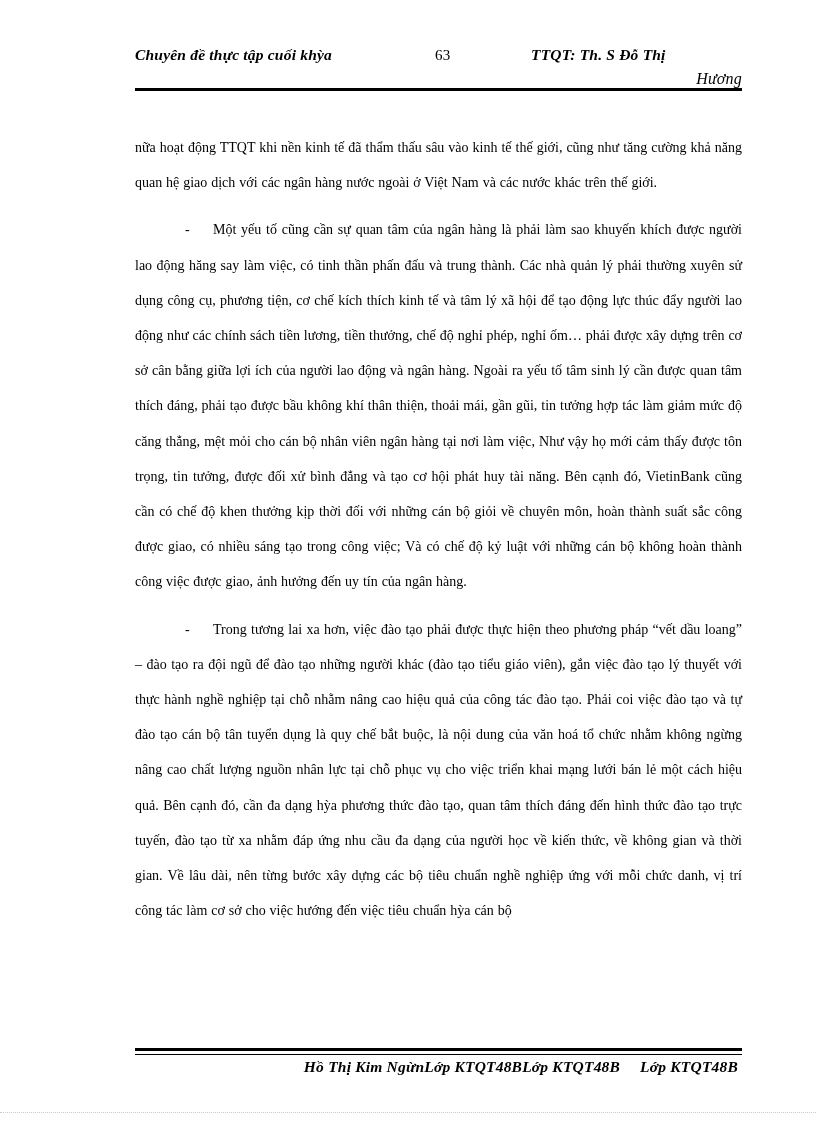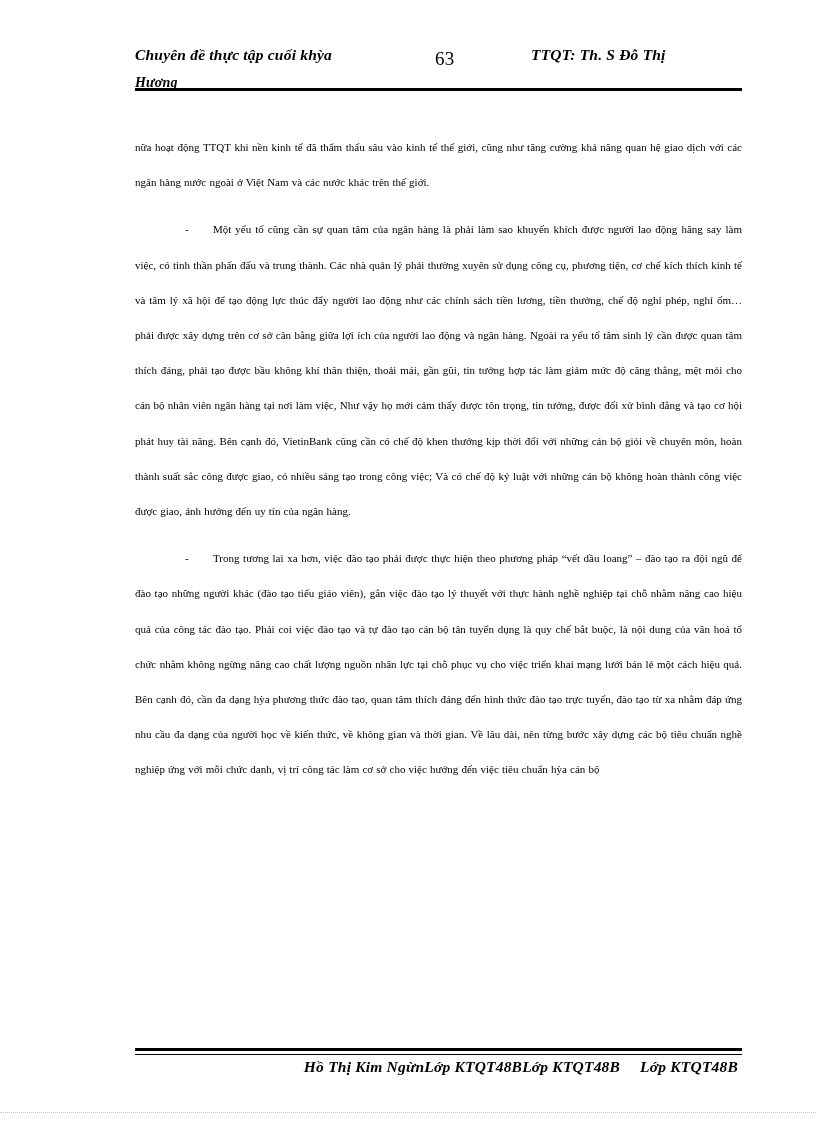--- a/index.html
+++ b/index.html
@@ -40,52 +40,53 @@
   .header-left {
     width: 300px;
     flex: 0 0 300px;
   }
   .header-center {
     width: 96px;
     flex: 0 0 96px;
     text-align: left;
     font-style: normal;
     font-weight: normal;
-    font-size: 19px;
+    font-size: 15px;
     padding-top: 1px;
   }
   .header-right {
     flex: 1 1 auto;
     text-align: left;
   }
   .header-left-second {
     font-style: italic;
-    font-weight: bold;
-    font-size: 14px;
+    font-weight: normal;
+    font-size: 16px;
     line-height: 1.45;
     letter-spacing: 0.2px;
+    text-align: right;
   }
   .header-rule {
     position: absolute;
     left: 135px;
     top: 88px;
     width: 607px;
     height: 0;
     border-top: 3px solid #000000;
   }
 
   
   .content {
     position: absolute;
     left: 135px;
     top: 130px;
     width: 607px;
   }
   .para {
-    font-size: 11px;
+    font-size: 14px;
     line-height: 35.2px;
     text-align: justify;
     text-justify: inter-word;
     margin: 0;
     word-spacing: 0.4px;
   }
   .para + .para {
     margin-top: 12px;
   }
   .para-indent-bullet {

